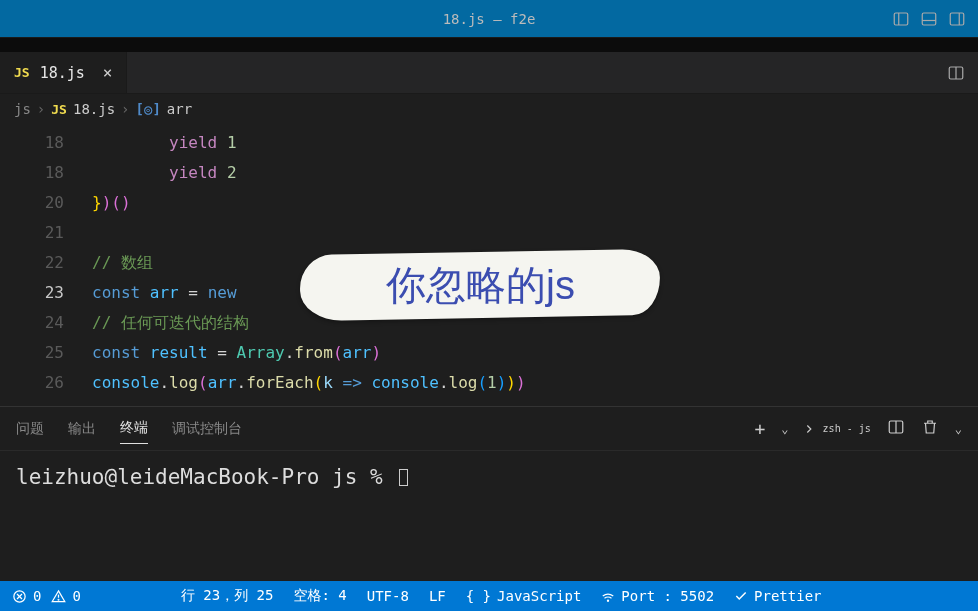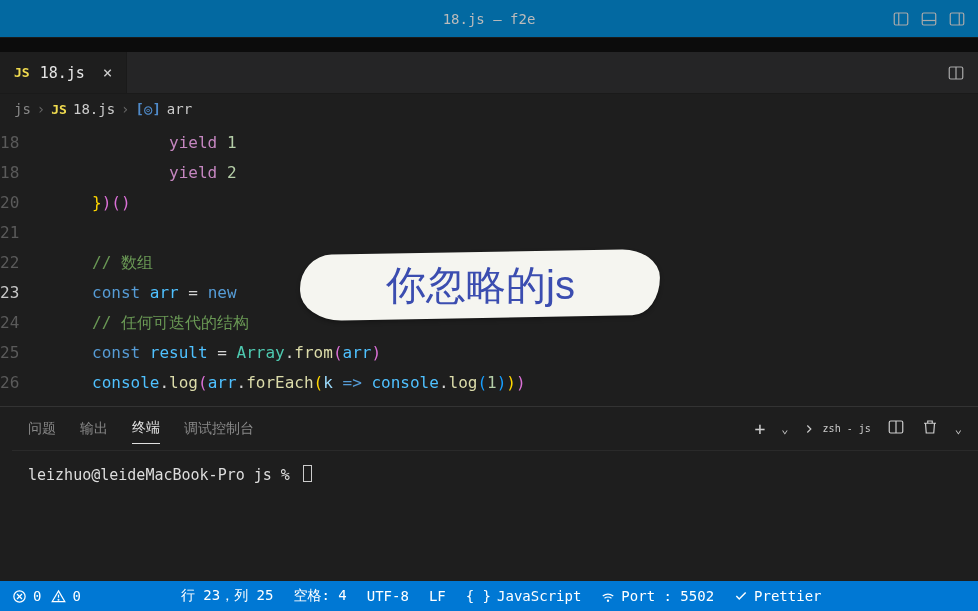--- a/index.html
+++ b/index.html
@@ -65,21 +65,21 @@
 .editor {
   background: #1e1e1e;
   font-size: 16px;
   line-height: 30px;
   padding: 4px 0 8px 0;
   position: relative;
 }
 .line { display: flex; white-space: pre; }
 .gutter {
   width: 92px;
-  text-align: left;
+  text-align: right;
   padding-right: 28px;
   color: #5a5a5a;
   user-select: none;
   flex-shrink: 0;
 }
 .gutter.active { color: #c8c8c8; }
 .code { flex: 1; }
 .kw { color: #c586c0; }
 .decl { color: #569cd6; }
 .var { color: #4fc1ff; }
@@ -105,42 +105,41 @@
 .overlay-sticker span {
   font-family: "Brush Script MT", cursive, sans-serif;
   font-size: 40px;
   font-weight: normal;
   color: #3b4db0;
   transform: rotate(1deg);
 }
 .panel {
   border-top: 1px solid #333;
   background: #1e1e1e;
-  padding-left: 12px;
 }
 .panel-tabs {
   height: 44px;
   display: flex; align-items: center;
   padding: 0 16px;
   gap: 24px;
   font-size: 14px;
   border-bottom: 1px solid #2a2a2a;
 }
 .panel-tab { color: #888; cursor: pointer; padding: 6px 0; }
 .panel-tab.active {
   color: #e0e0e0;
   border-bottom: 1px solid #e0e0e0;
 }
 .panel-actions {
   margin-left: auto;
   display:flex; gap:16px; align-items:center; color:#ccc;
 }
 .terminal-body {
   padding: 14px 16px;
-  font-size: 15px;
+  font-size: 21px;
   color: #ddd;
 }
 .cursor-box {
   display:inline-block;
   width: 9px; height: 17px;
   border: 1px solid #ccc;
   vertical-align: -2px;
   margin-left: 4px;
 }
 .statusbar {

